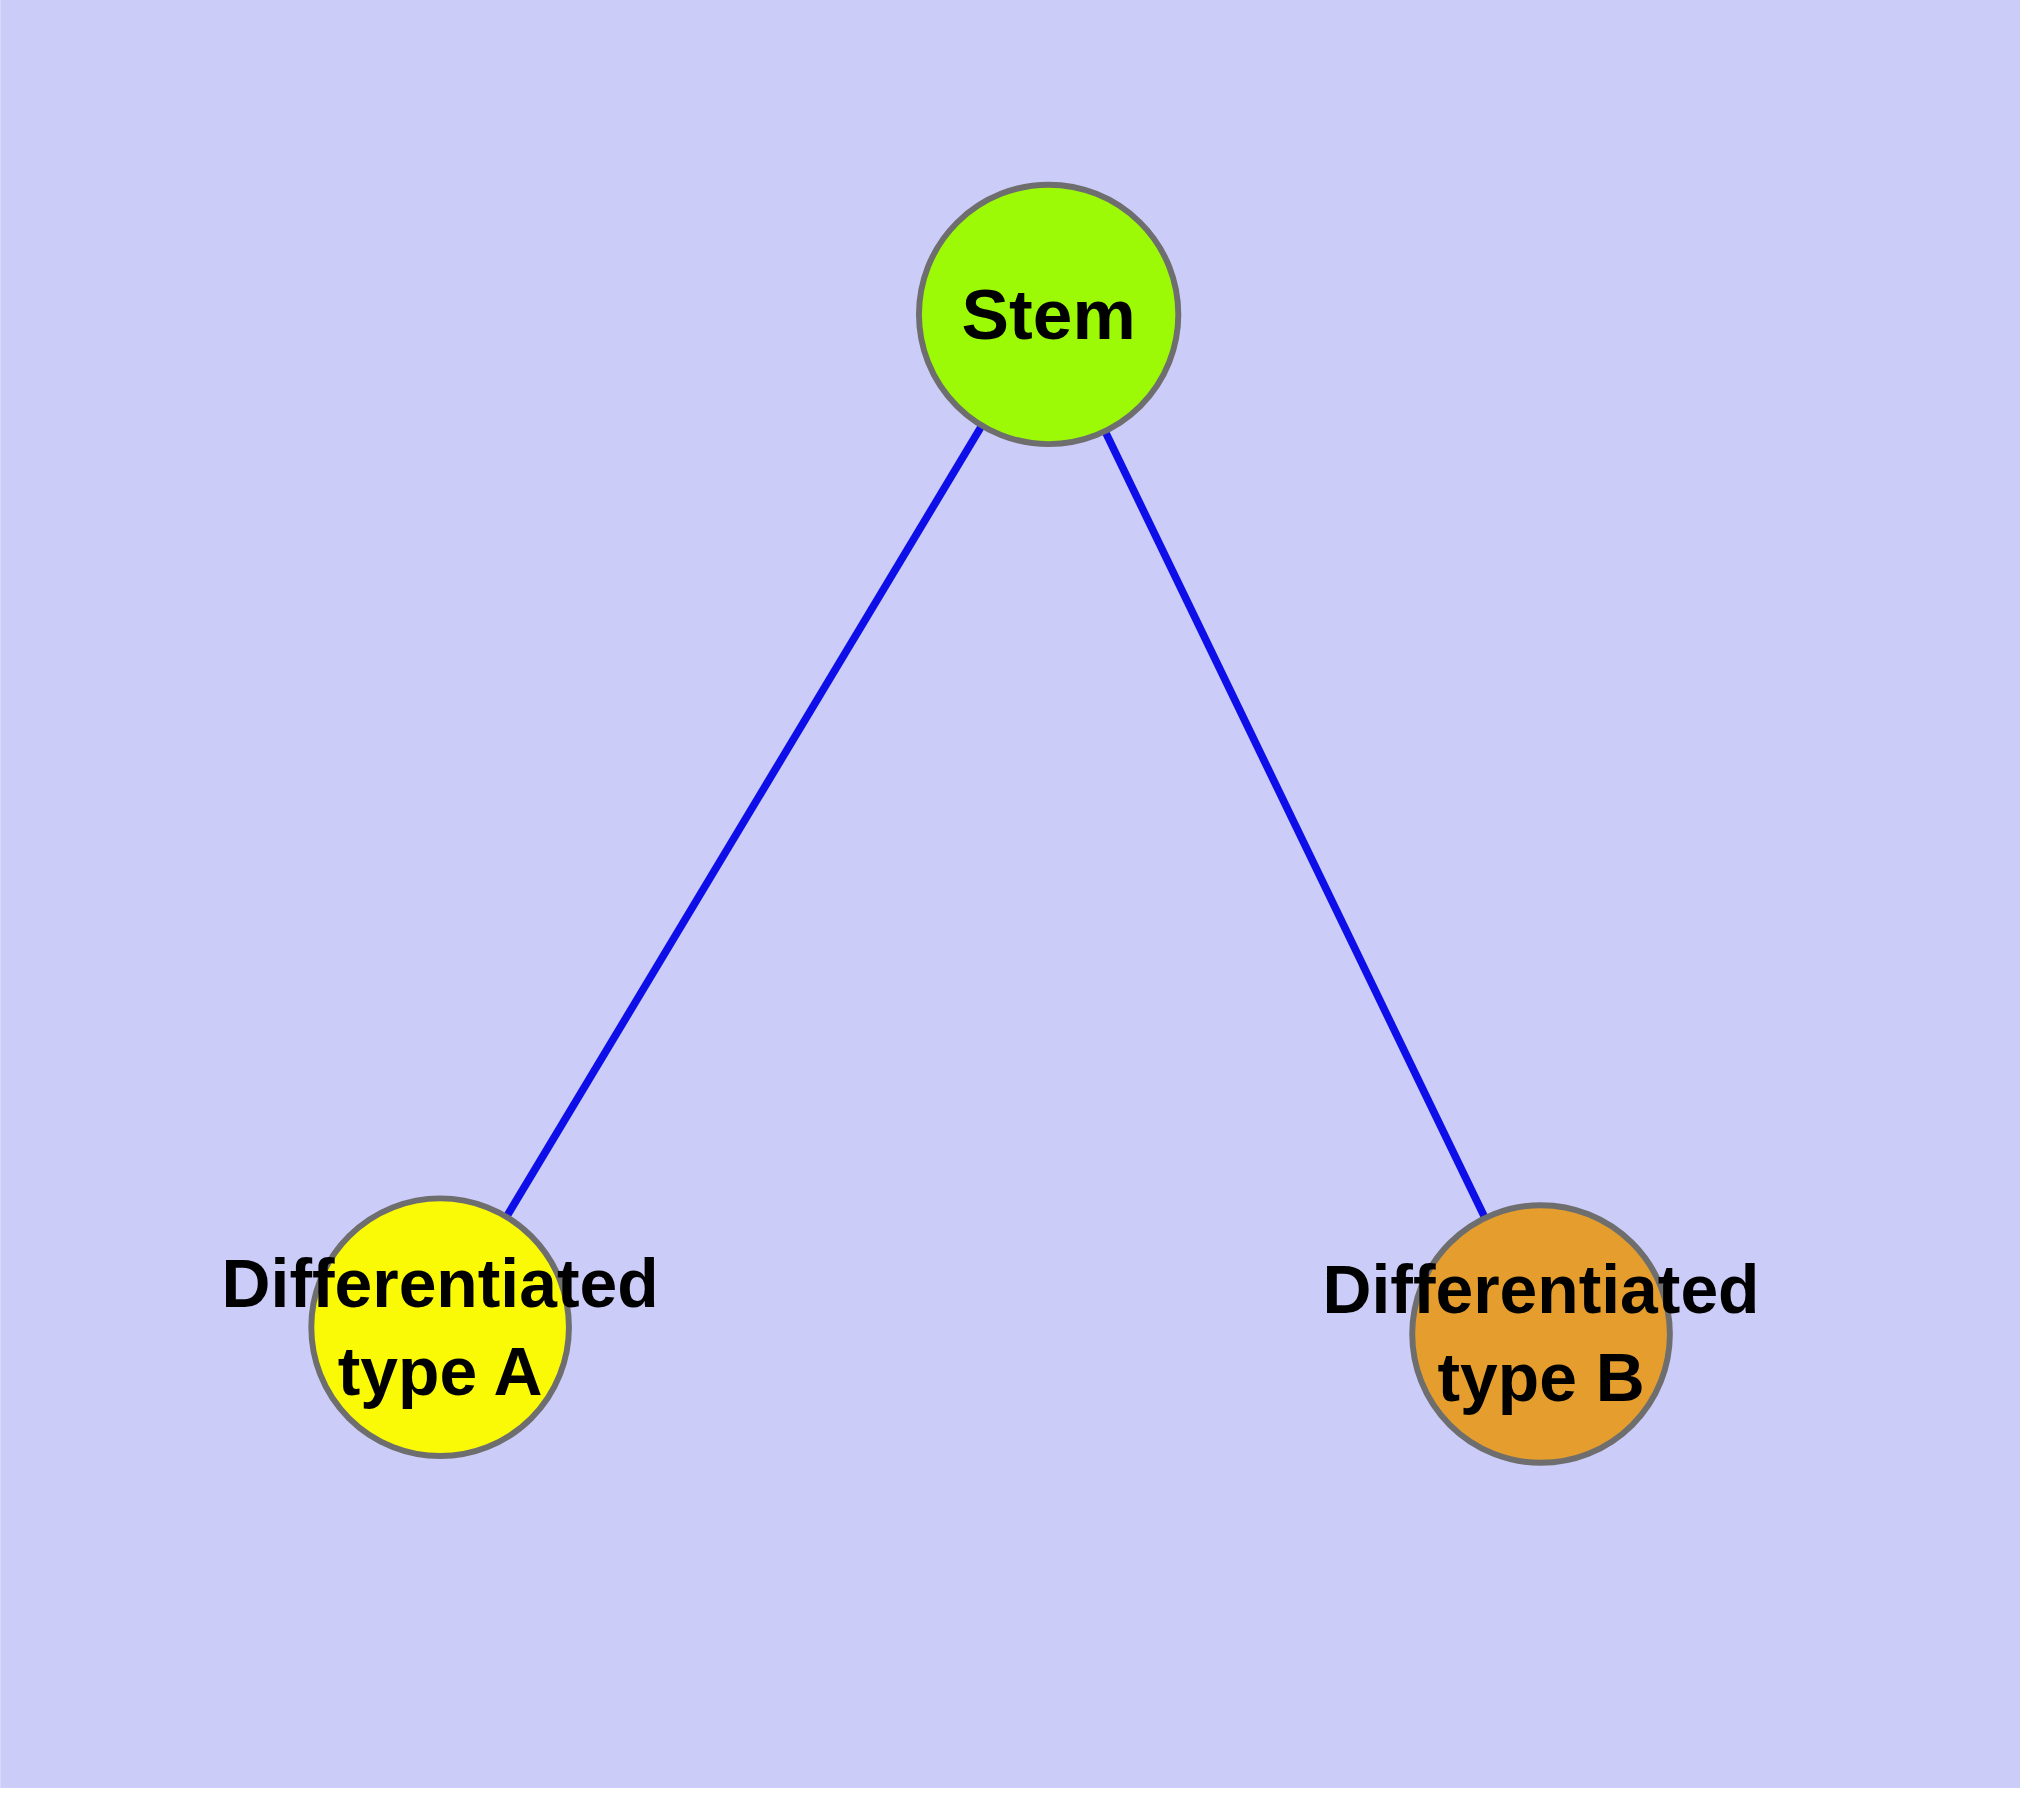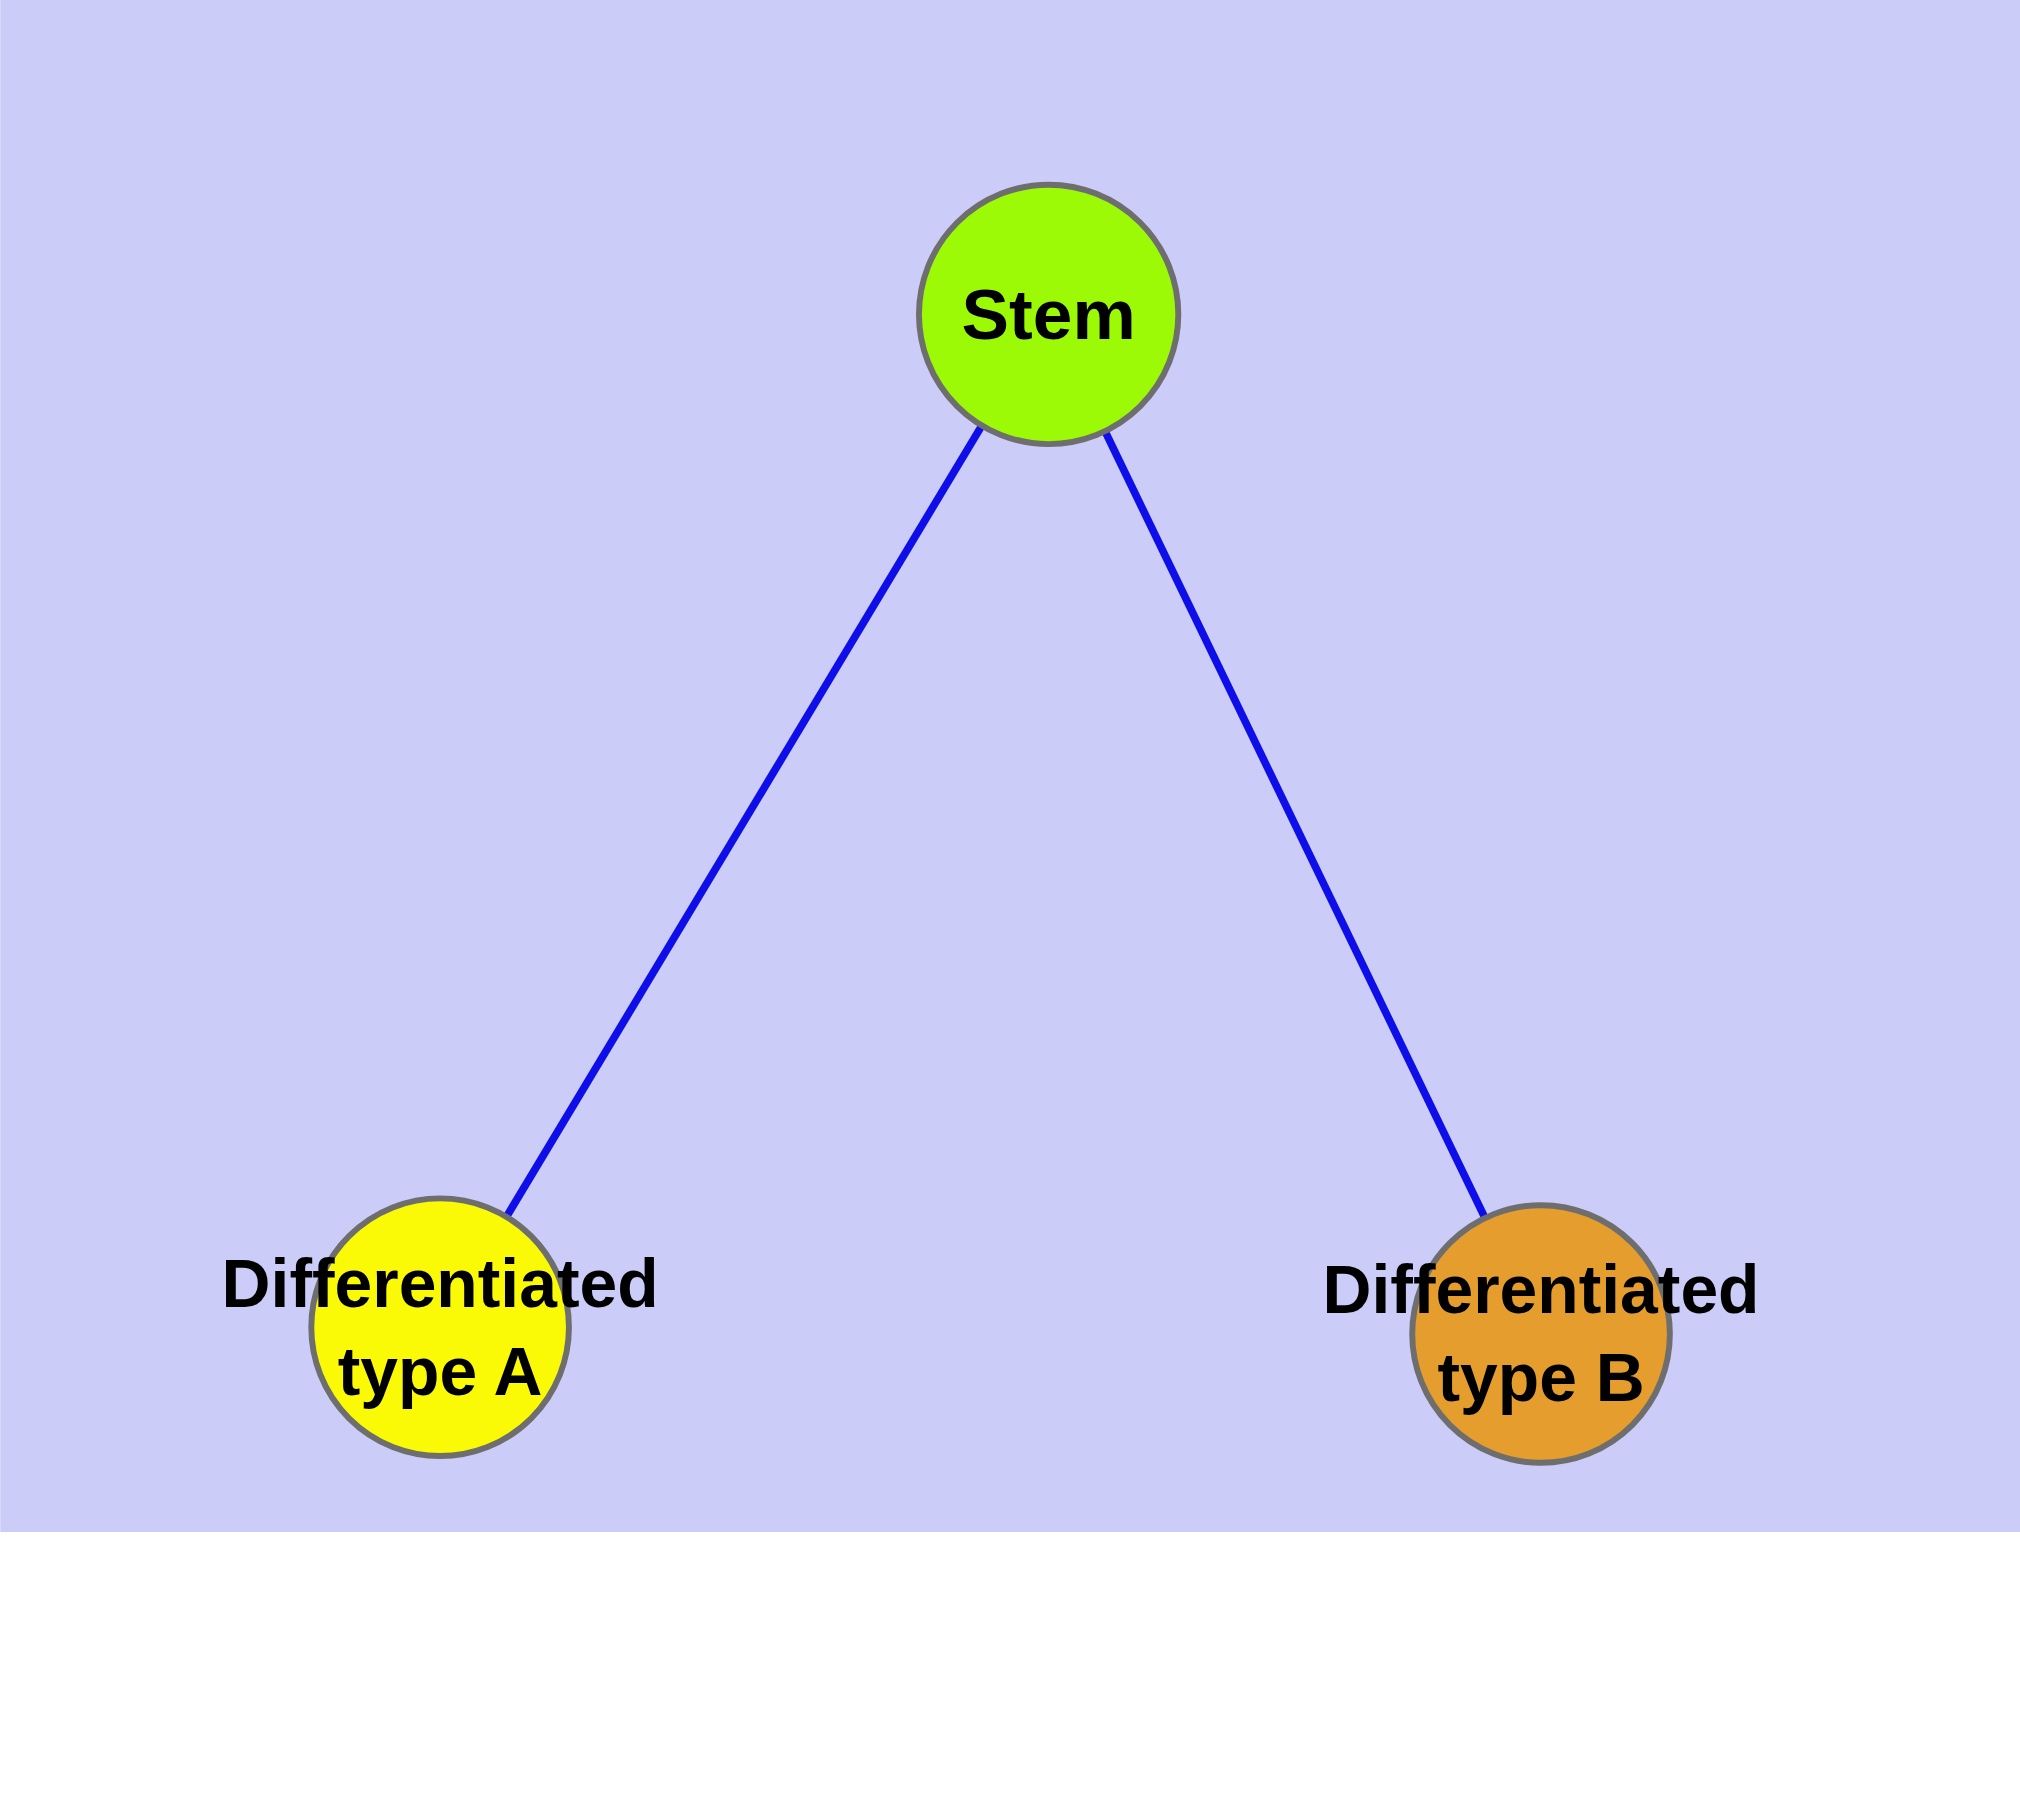--- a/index.html
+++ b/index.html
@@ -3,21 +3,21 @@
 <meta charset="utf-8">
 <style>
   html, body {
     margin: 0;
     padding: 0;
     background: #ffffff;
   }
   #stage {
     position: relative;
     width: 2021px;
-    height: 1532px;
+    height: 1788px;
     overflow: hidden;
     font-family: "Liberation Sans", sans-serif;
   }
   #graph-canvas {
     position: absolute;
     left: 0;
     top: 0;
     width: 2021px;
     height: 1812px;
     display: block;

